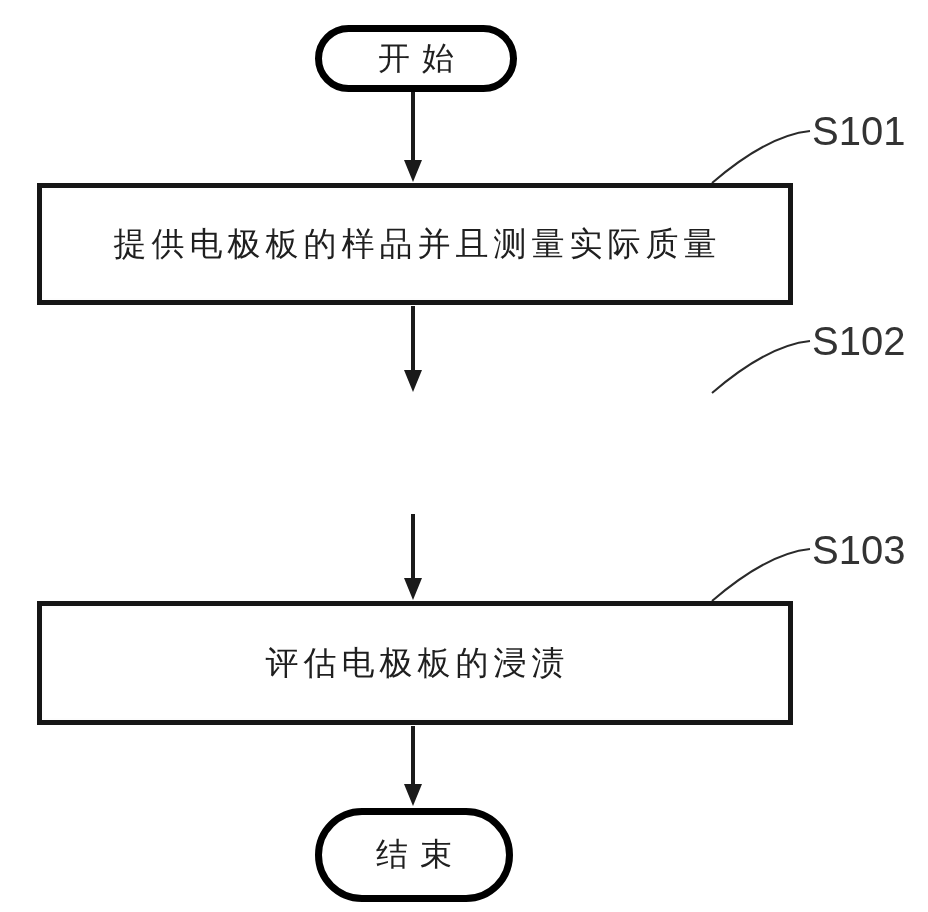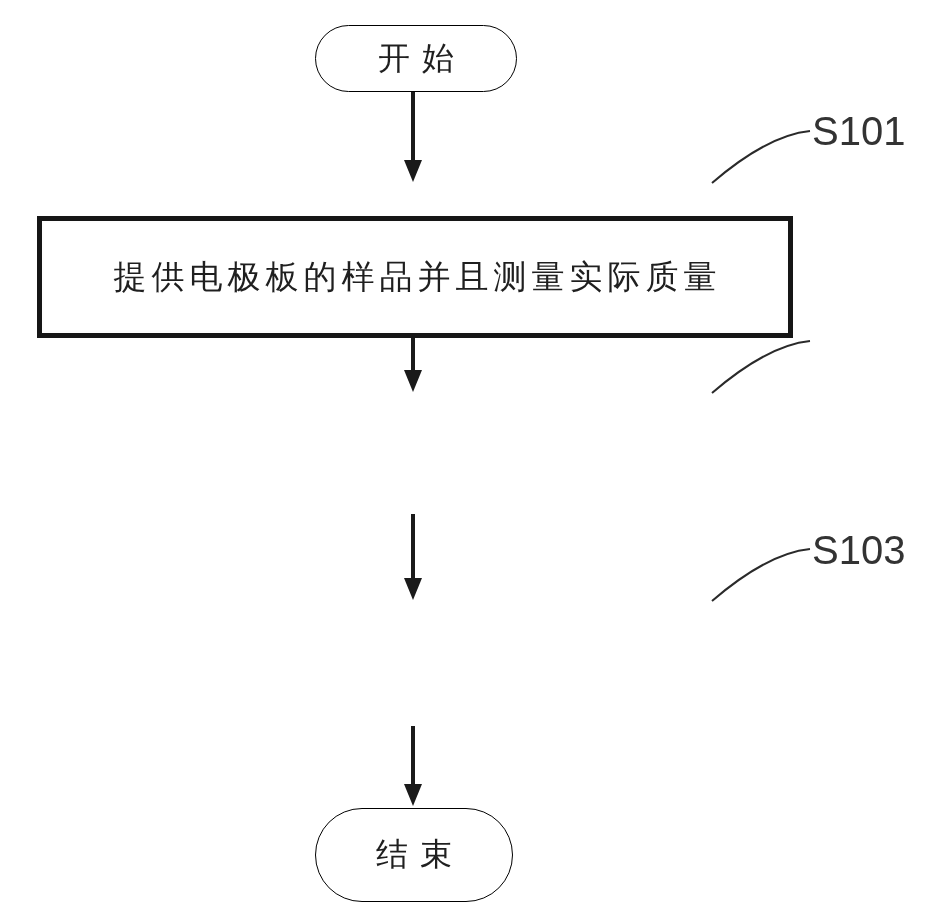--- a/index.html
+++ b/index.html
@@ -13,21 +13,21 @@
   }
   .connectors {
     position: absolute;
     left: 0; top: 0;
     width: 928px; height: 912px;
     pointer-events: none;
   }
   .terminal {
     position: absolute;
     box-sizing: border-box;
-    border: 1px solid #000000;
+    border: 7px solid #000000;
     border-radius: 999px;
     background: #ffffff;
     display: flex;
     align-items: center;
     justify-content: center;
     font-size: 32px;
     letter-spacing: 12px;
     padding-left: 12px; 
     color: #1f1f1f;
   }
@@ -41,21 +41,20 @@
     border: 5px solid #161616;
     background: #ffffff;
     display: flex;
     align-items: center;
     justify-content: center;
     font-size: 33px;
     letter-spacing: 5px;
     padding-left: 5px; 
     color: #1f1f1f;
     box-shadow: inset 0 0 0 2px #fdfdfd;
-    margin-top: 33px;
   }
   .process.p1 { top: 183px; height: 122px; }
   .process.p2 { top: 393px; height: 120px; }
   .process.p3 { top: 601px; height: 124px; }
   .step-label {
     position: absolute;
     left: 812px;
     font-family: "Liberation Sans", sans-serif;
     font-size: 40px;
     line-height: 40px;
@@ -92,20 +91,24 @@
 
   <div class="terminal start">
     <span>开始</span>
   </div>
 
   <div class="process p1">
     <span>提供电极板的样品并且测量实际质量</span>
   </div>
   <div class="step-label s1">S101</div>
 
+  <div class="step-label s2">S102</div>
 
+  <div class="process p3">
+    <span>评估电极板的浸渍</span>
+  </div>
   <div class="step-label s3">S103</div>
 
   <div class="terminal end">
     <span>结束</span>
   </div>
 
 </div>
 
 </body></html>

